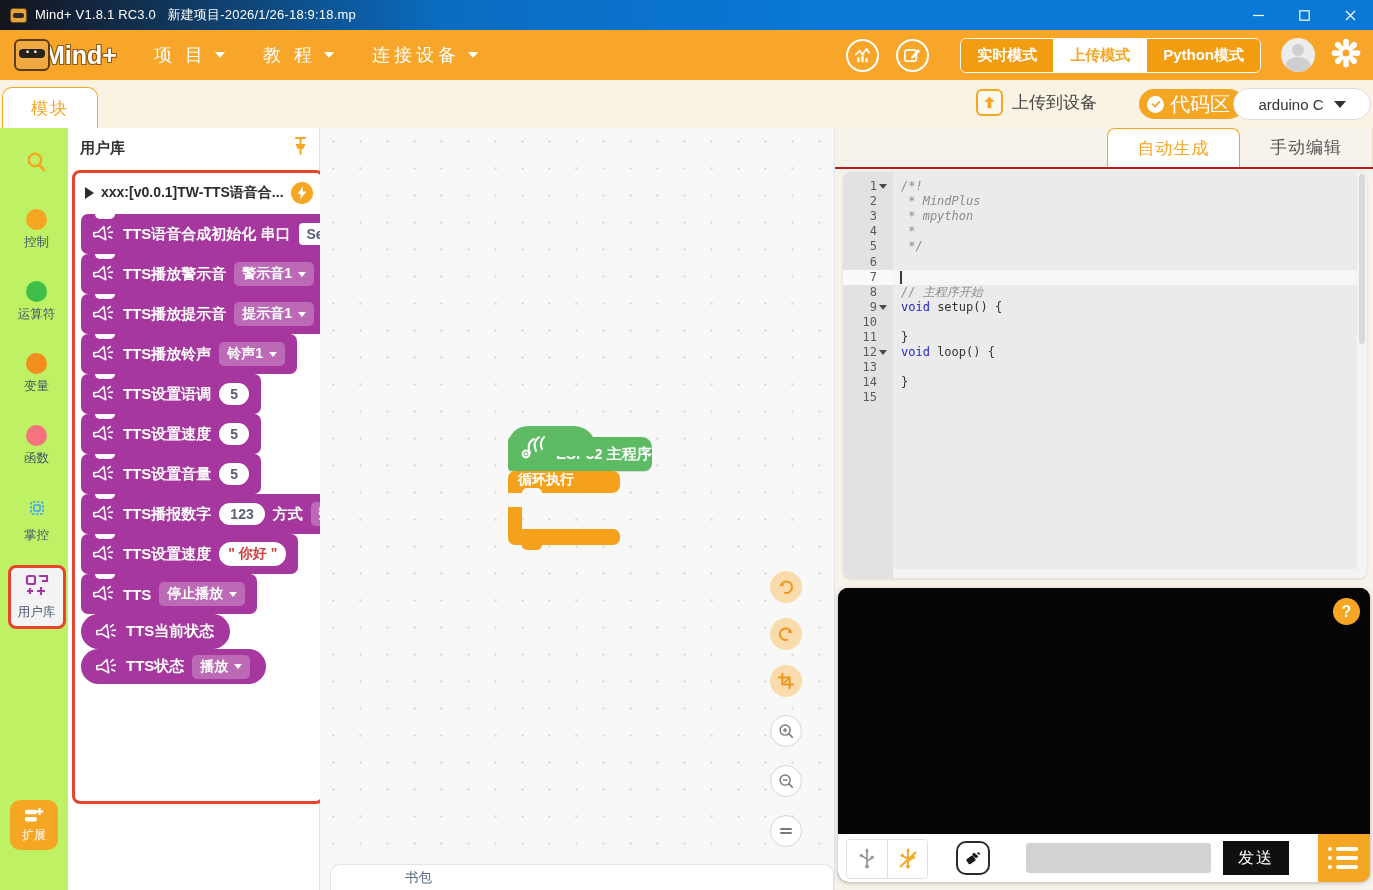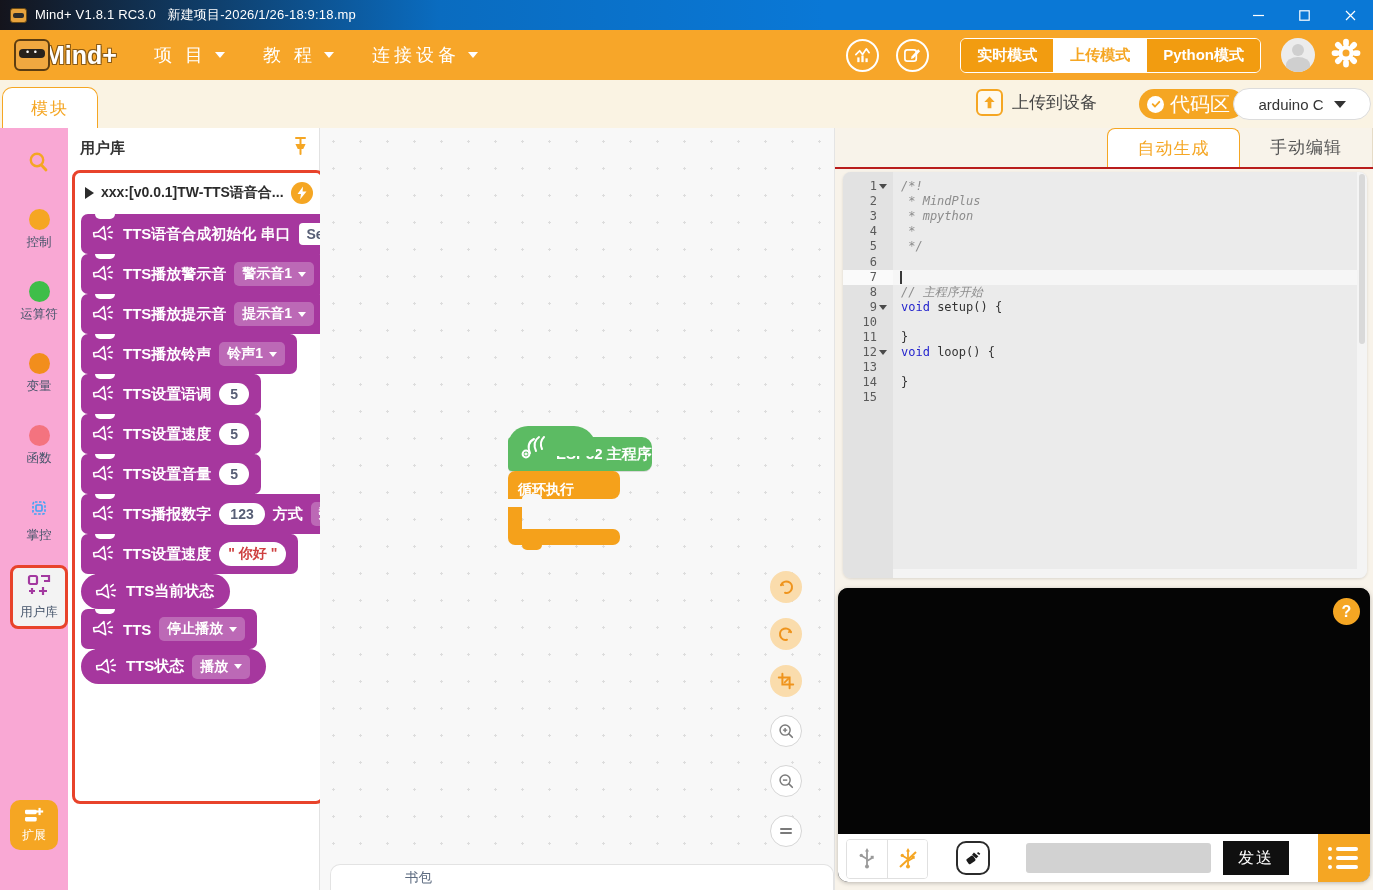--- a/index.html
+++ b/index.html
@@ -61,21 +61,21 @@
   .upload-label { font-size:17px; color:#454545; }
   .codearea-btn { position:absolute; left:1139px; top:9px; height:30px; background:#F5A623; border-radius:15px;
     display:flex; align-items:center; gap:6px; padding:0 14px 0 8px; color:#fff; font-size:20px; }
   .check-circle { width:17px; height:17px; background:#fff; border-radius:50%; display:flex; align-items:center; justify-content:center; }
   .lang-select { position:absolute; left:1233px; top:8px; width:138px; height:32px; background:#fff;
     border:1px solid #DCDCDC; border-radius:16px; display:flex; align-items:center; justify-content:center;
     gap:10px; font-size:15px; color:#333; }
   .lang-select .caret-dn { border-top-color:#333; border-left-width:6px; border-right-width:6px; border-top-width:7px; }
 
   
-  .sidebar { position:absolute; top:128px; left:0; width:79px; bottom:0; background:#f9a8d4; border-right:1px solid #737373; }
+  .sidebar { position:absolute; top:128px; left:0; width:79px; bottom:0; background:#bef264; border-right:6px solid #737373; }
   .search { position:absolute; top:22px; left:0; width:100%; display:flex; justify-content:center; }
   .cats { position:absolute; top:72px; left:0; width:100%; display:flex; flex-direction:column; gap:13px; align-items:center; }
   .side-cat { width:58px; padding:6px 0 5px; display:flex; flex-direction:column; align-items:center; gap:4px;
     border:3px solid transparent; border-radius:8px; }
   .side-cat.selected { border-color:#E8432B; background:#F3F3F3; }
   .cat-dot { width:21px; height:21px; border-radius:50%; }
   .cat-label { font-size:12.5px; color:#44546A; white-space:nowrap; }
   .ext-btn { position:absolute; left:10px; bottom:40px; width:48px; height:50px; background:#F5A623;
     border-radius:10px; display:flex; flex-direction:column; align-items:center; justify-content:center; gap:2px;
     color:#fff; font-size:12px; }
@@ -113,22 +113,22 @@
   
   .canvas { position:absolute; top:128px; left:320px; width:515px; bottom:0; background:#F8F8F8;
     background-image:radial-gradient(circle,#DDDDDD 1.2px,transparent 1.4px); background-size:27px 27px;
     border-right:1px solid #E4E4E4; }
   .hat-block { position:absolute; left:188px; top:309px; width:144px; height:34px; background:#5CBB63;
     border-radius:4px 10px 8px 4px; color:#fff; font-size:15px; font-weight:bold; display:flex;
     align-items:center; padding-left:48px; box-shadow:0 1px 0 rgba(0,0,0,.12); }
   .hat-block::before { content:""; position:absolute; left:0; top:-11px; width:88px; height:30px;
     background:#5CBB63; border-radius:20px 22px 0 0; }
   .hat-block .hat-ico { position:absolute; left:10px; top:-6px; }
-  .loop-top { position:absolute; left:188px; top:343px; width:112px; height:28px; background:#F5A11B;
-    border-radius:7px 7px 8px 0; color:#fff; font-size:14px; font-weight:bold; display:flex; align-items:flex-end;
+  .loop-top { position:absolute; left:188px; top:343px; width:112px; height:22px; background:#F5A11B;
+    border-radius:7px 7px 8px 0; color:#fff; font-size:14px; font-weight:bold; display:flex; align-items:flex-start;
     padding-left:10px; }
   .loop-top::after { content:""; position:absolute; bottom:0; left:14px; width:20px; height:5px;
     background:#F8F8F8; border-radius:5px 5px 0 0; }
   .loop-spine { position:absolute; left:188px; top:379px; width:14px; height:22px; background:#F5A11B; }
   .loop-bottom { position:absolute; left:188px; top:401px; width:112px; height:16px; background:#F5A11B;
     border-radius:0 7px 7px 7px; }
   .loop-bottom::after { content:""; position:absolute; bottom:-5px; left:14px; width:20px; height:5px;
     background:#F5A11B; border-radius:0 0 5px 5px; }
   .cv-btns { position:absolute; right:32px; top:443px; display:flex; flex-direction:column; gap:15px; width:32px; }
   .cv-btn { width:32px; height:32px; border-radius:50%; display:flex; align-items:center; justify-content:center; }
@@ -528,51 +528,51 @@
                   <path d="M19 6 q3 4.5 0 9" opacity="0"></path>
                   <line x1="19" y1="6.5" x2="22" y2="4.5"></line>
                   <line x1="20" y1="10.5" x2="23.5" y2="10.5"></line>
                   <line x1="19" y1="14.5" x2="22" y2="16.5"></line>
                 </g>
               </svg>
             </span>
             <span class="bl-label">TTS设置速度</span>
             <span class="chip-str">" 你好 "</span>
           </div>
-          <div class="blk reporter" style="background: rgb(166, 55, 158);">
-            <span class="spk">
-              <svg width="25" height="22" viewBox="0 0 26 22">
-                <g stroke="#fff" stroke-width="1.6" fill="none" stroke-linejoin="round" stroke-linecap="round">
-                  <path d="M4 8.5 L9 8.5 L15.5 3.5 L15.5 17.5 L9 12.5 L4 12.5 Z"></path>
-                  <path d="M19 6 q3 4.5 0 9" opacity="0"></path>
-                  <line x1="19" y1="6.5" x2="22" y2="4.5"></line>
-                  <line x1="20" y1="10.5" x2="23.5" y2="10.5"></line>
-                  <line x1="19" y1="14.5" x2="22" y2="16.5"></line>
-                </g>
-              </svg>
-            </span>
-            <span class="bl-label">TTS当前状态</span>
-          </div>
           <div class="blk stack" style="background: rgb(166, 55, 158);">
             <span class="spk">
               <svg width="25" height="22" viewBox="0 0 26 22">
                 <g stroke="#fff" stroke-width="1.6" fill="none" stroke-linejoin="round" stroke-linecap="round">
                   <path d="M4 8.5 L9 8.5 L15.5 3.5 L15.5 17.5 L9 12.5 L4 12.5 Z"></path>
                   <path d="M19 6 q3 4.5 0 9" opacity="0"></path>
                   <line x1="19" y1="6.5" x2="22" y2="4.5"></line>
                   <line x1="20" y1="10.5" x2="23.5" y2="10.5"></line>
                   <line x1="19" y1="14.5" x2="22" y2="16.5"></line>
                 </g>
               </svg>
             </span>
             <span class="bl-label">TTS</span>
             <span class="chip-dd">
               <span>停止播放</span>
               <i class="caret-dn"></i>
             </span>
+          </div>
+          <div class="blk reporter" style="background: rgb(166, 55, 158);">
+            <span class="spk">
+              <svg width="25" height="22" viewBox="0 0 26 22">
+                <g stroke="#fff" stroke-width="1.6" fill="none" stroke-linejoin="round" stroke-linecap="round">
+                  <path d="M4 8.5 L9 8.5 L15.5 3.5 L15.5 17.5 L9 12.5 L4 12.5 Z"></path>
+                  <path d="M19 6 q3 4.5 0 9" opacity="0"></path>
+                  <line x1="19" y1="6.5" x2="22" y2="4.5"></line>
+                  <line x1="20" y1="10.5" x2="23.5" y2="10.5"></line>
+                  <line x1="19" y1="14.5" x2="22" y2="16.5"></line>
+                </g>
+              </svg>
+            </span>
+            <span class="bl-label">TTS当前状态</span>
           </div>
           <div class="blk reporter" style="background: rgb(166, 55, 158);">
             <span class="spk">
               <svg width="25" height="22" viewBox="0 0 26 22">
                 <g stroke="#fff" stroke-width="1.6" fill="none" stroke-linejoin="round" stroke-linecap="round">
                   <path d="M4 8.5 L9 8.5 L15.5 3.5 L15.5 17.5 L9 12.5 L4 12.5 Z"></path>
                   <path d="M19 6 q3 4.5 0 9" opacity="0"></path>
                   <line x1="19" y1="6.5" x2="22" y2="4.5"></line>
                   <line x1="20" y1="10.5" x2="23.5" y2="10.5"></line>
                   <line x1="19" y1="14.5" x2="22" y2="16.5"></line>

